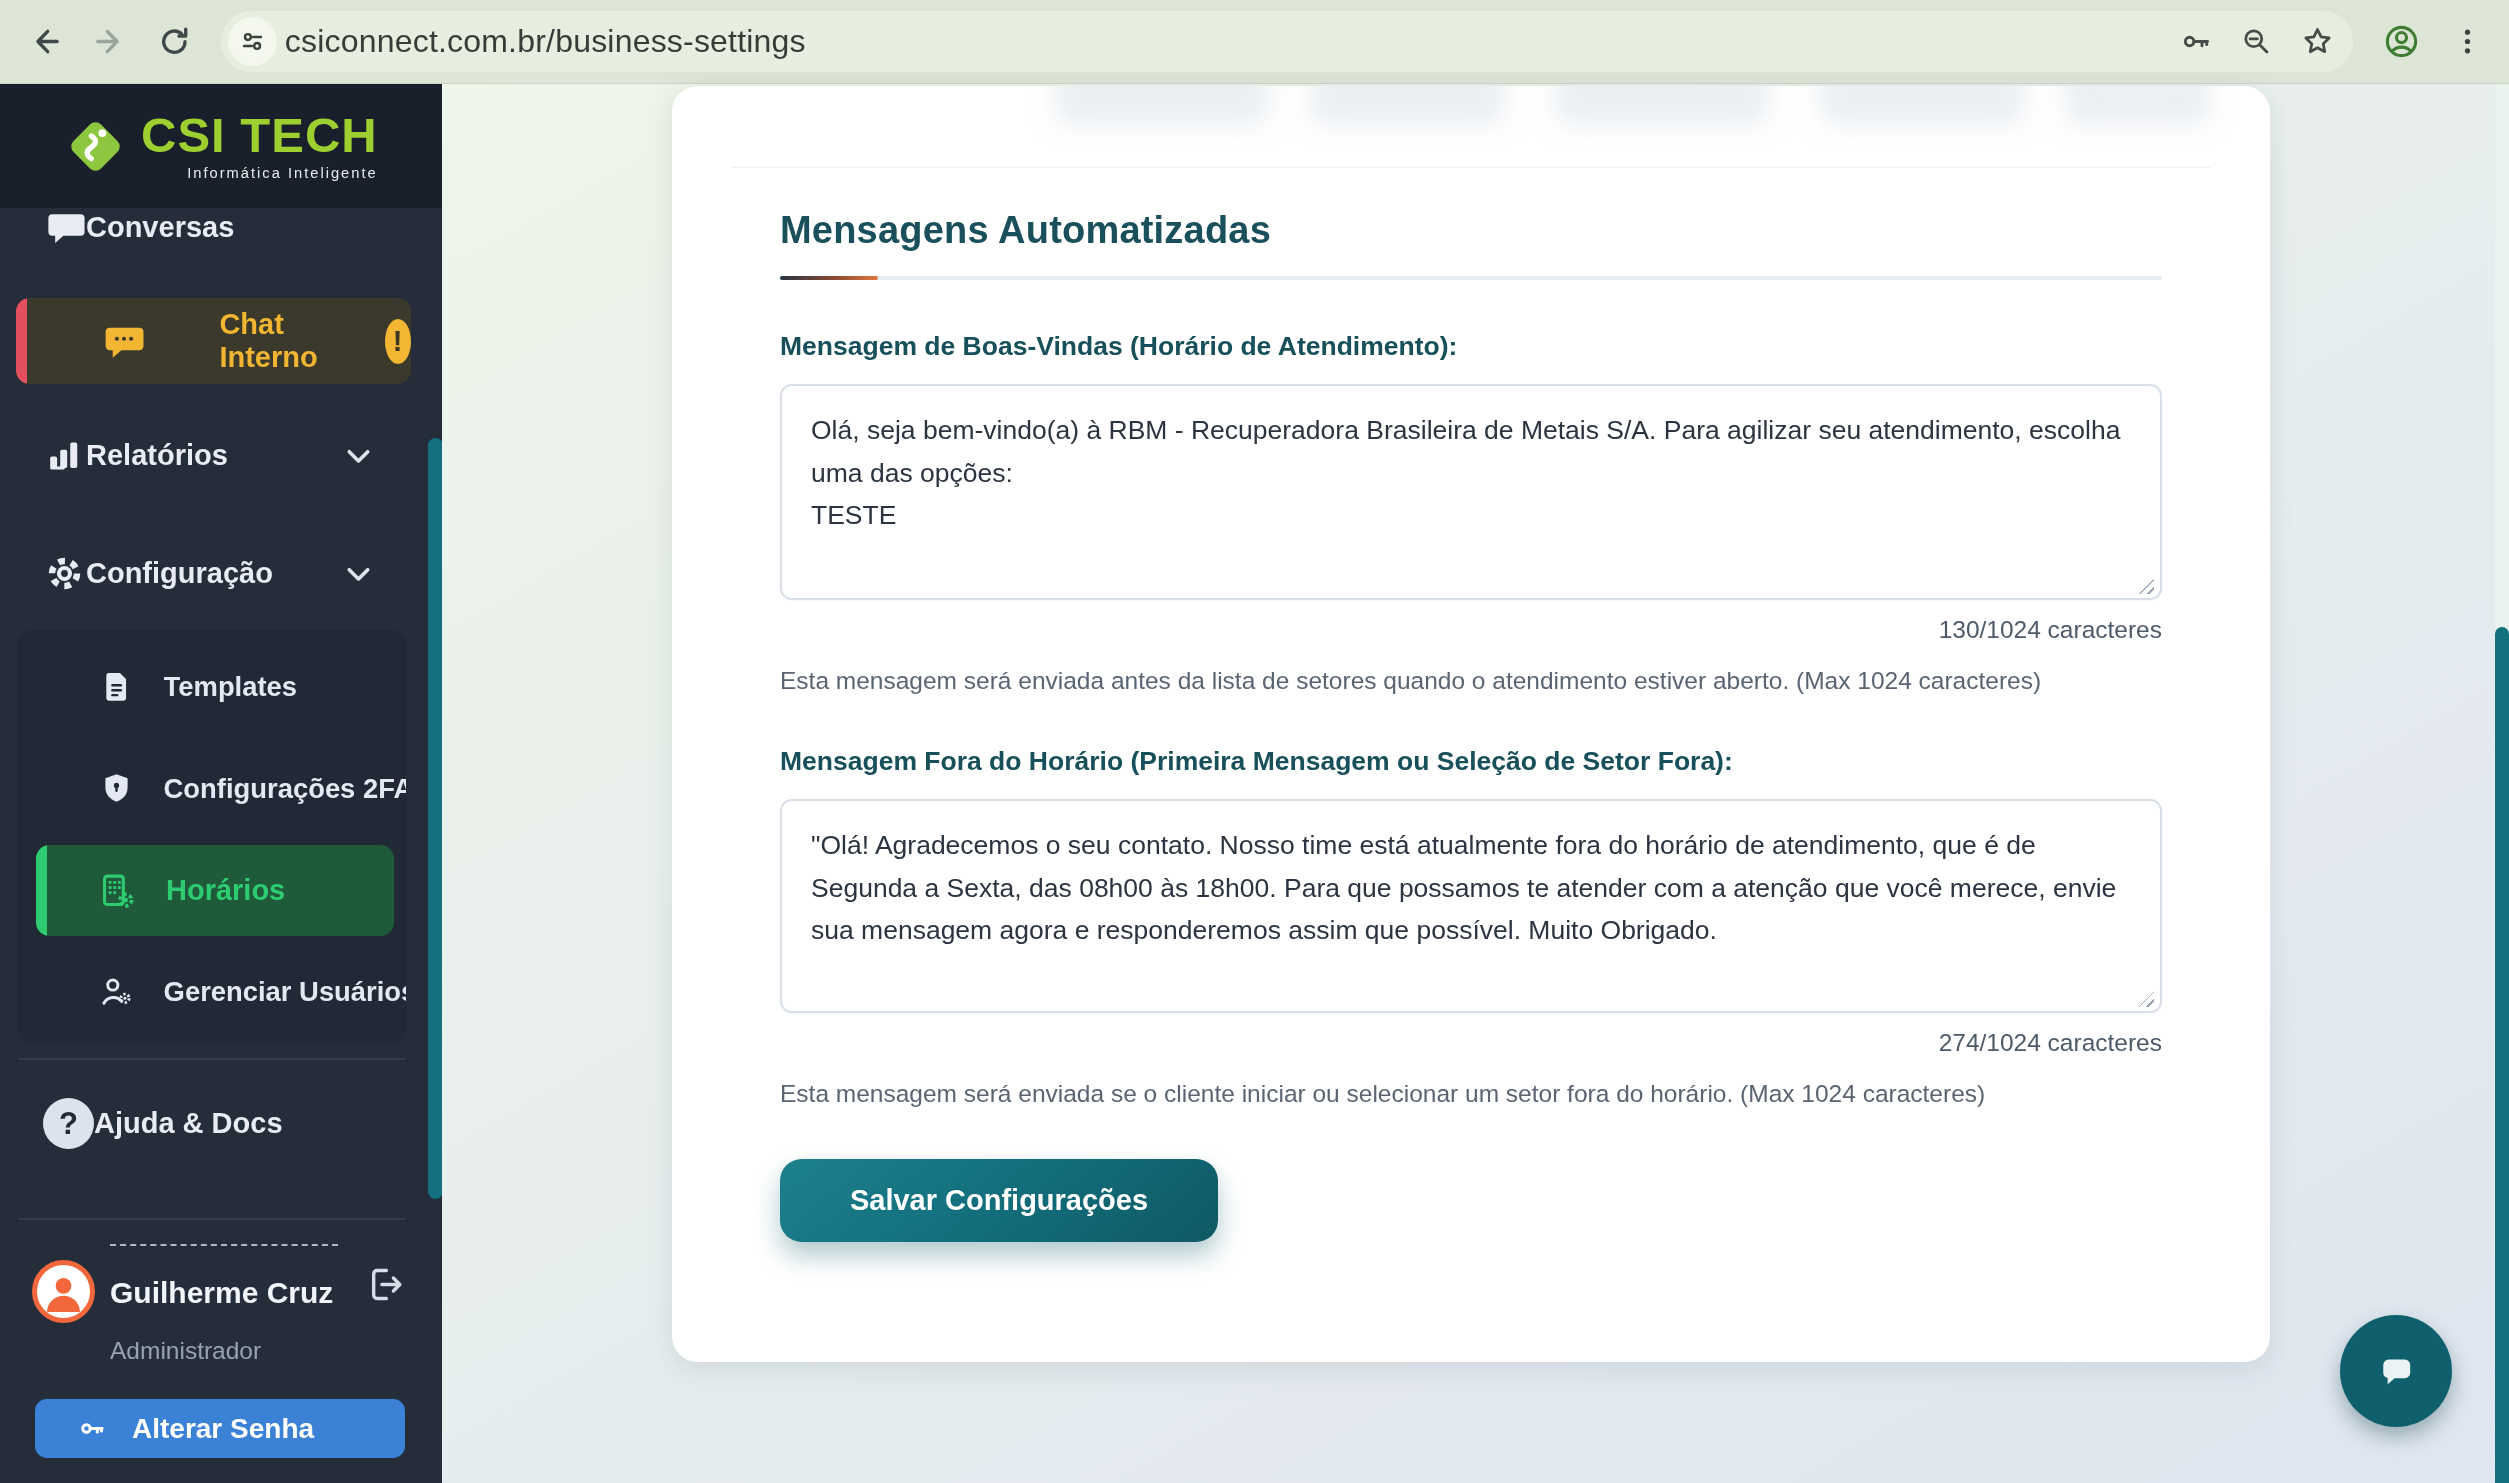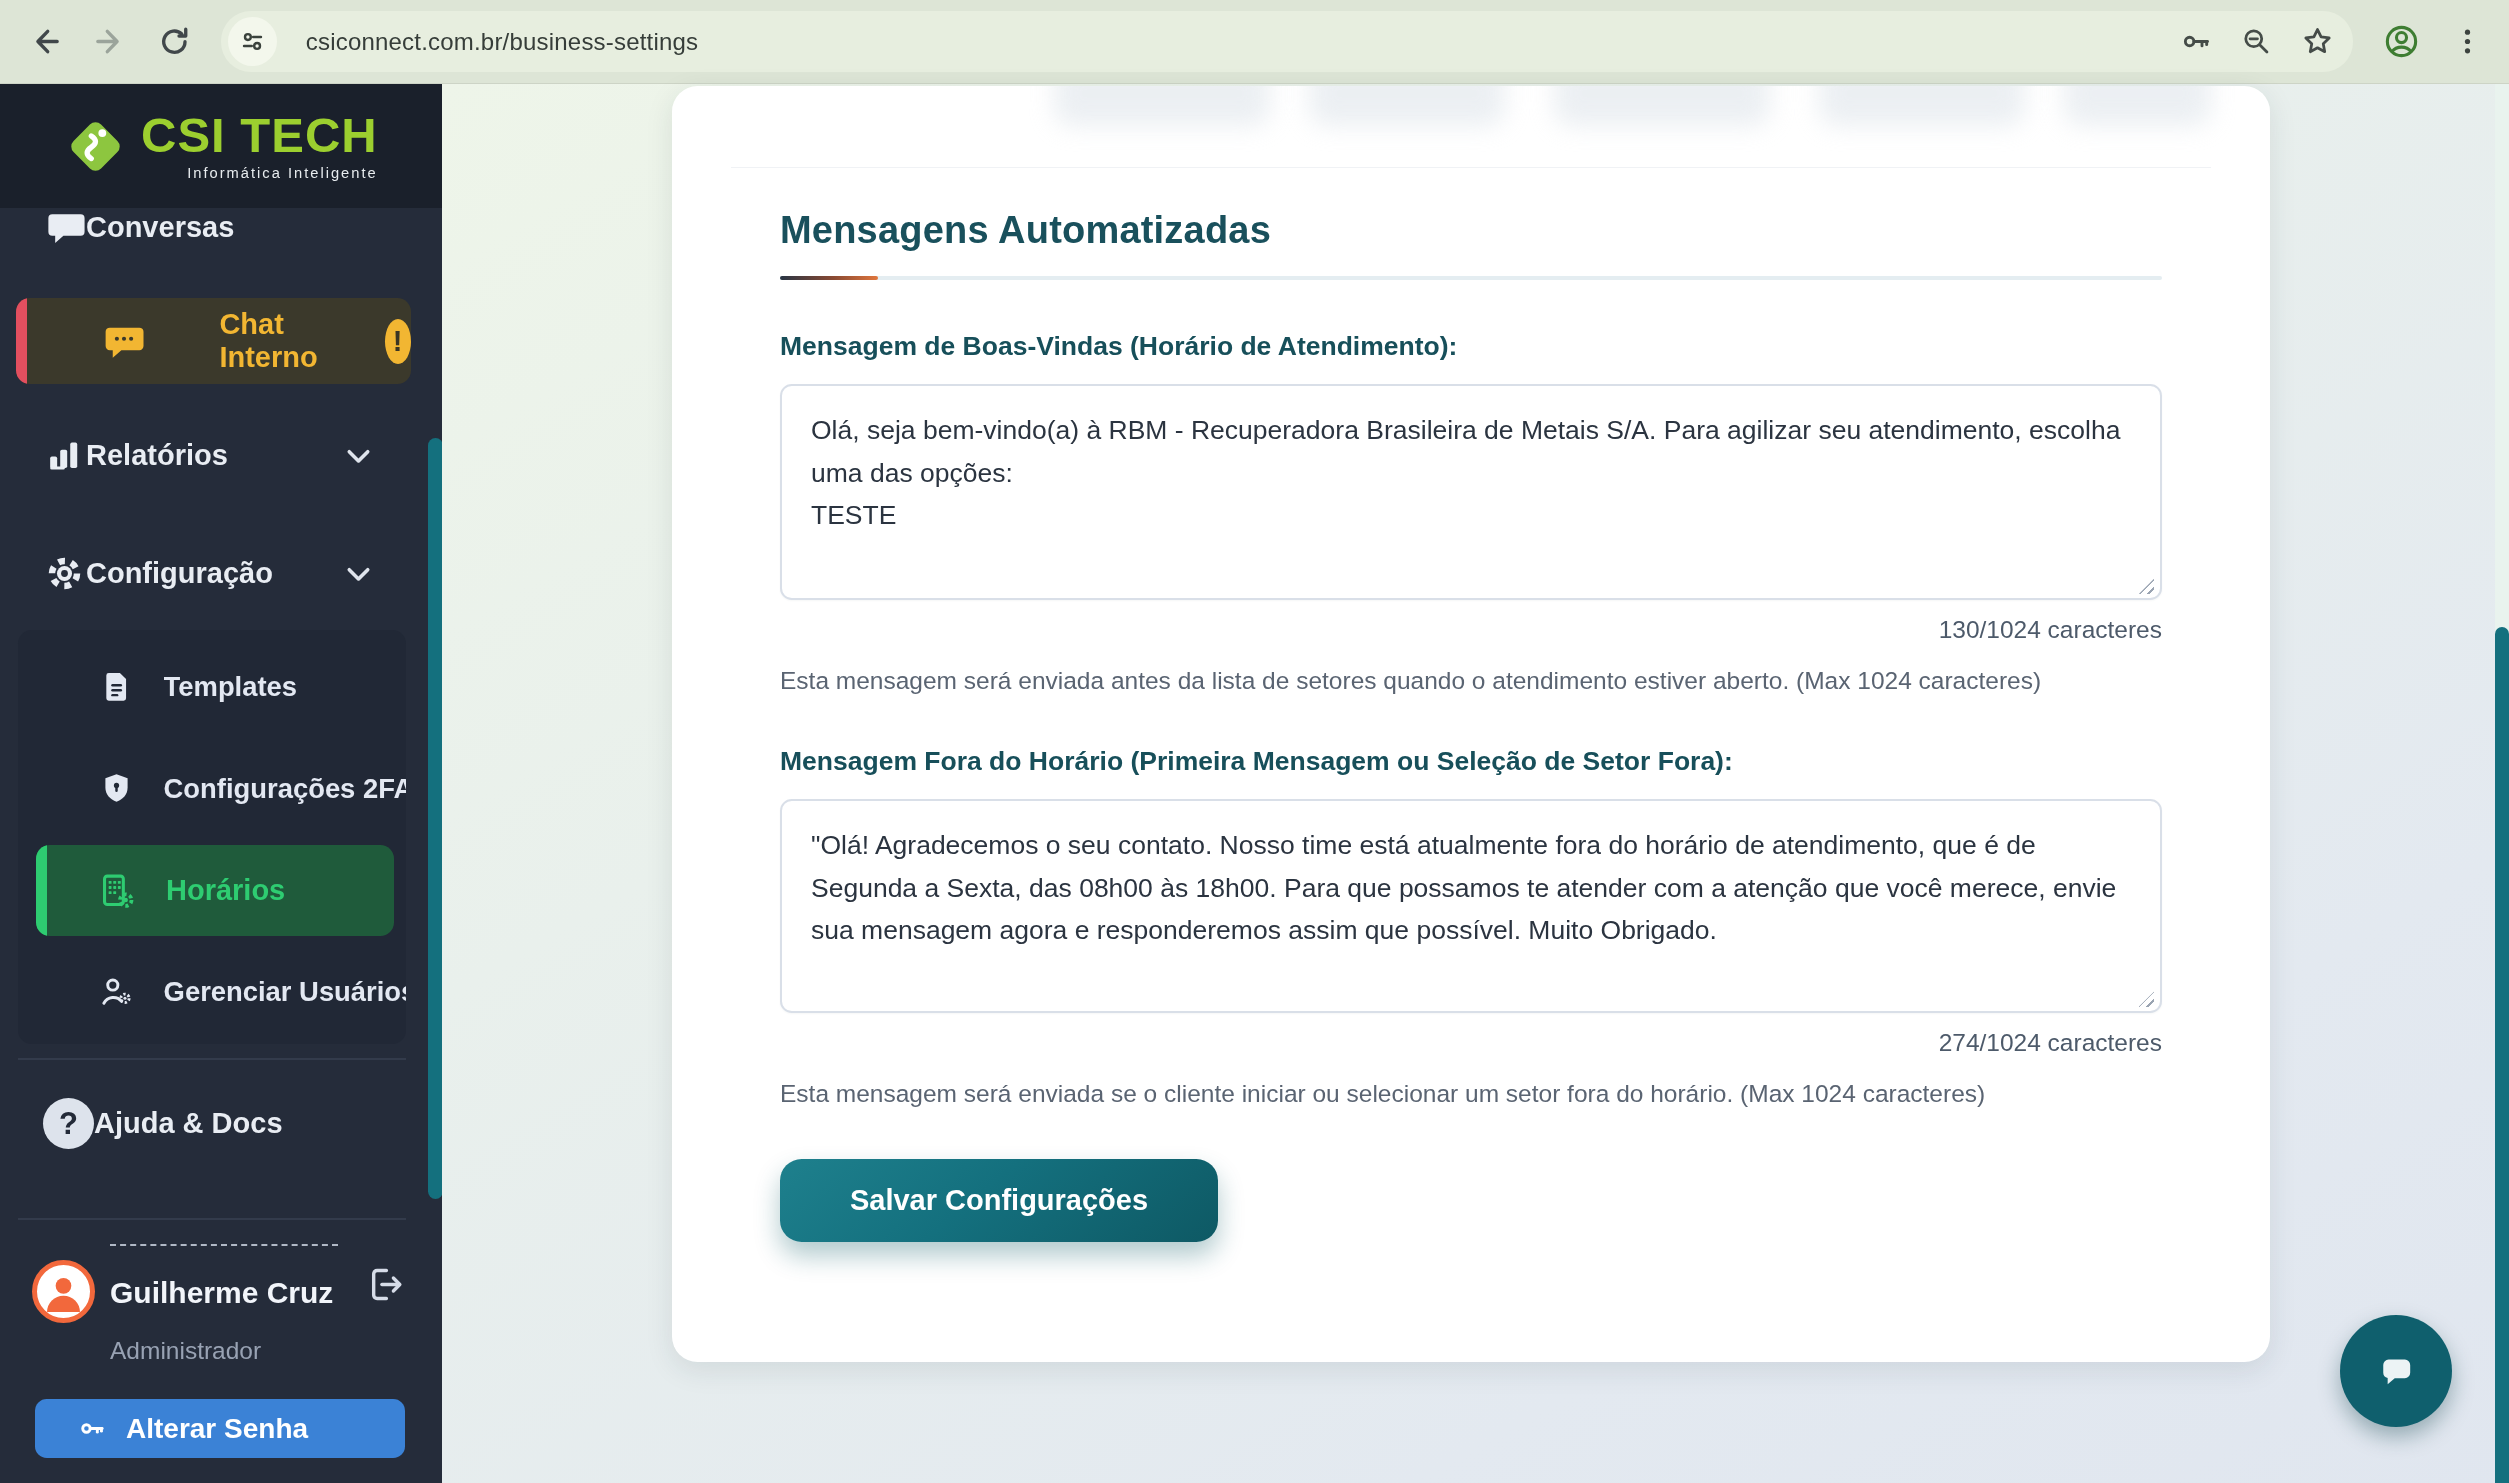--- a/index.html
+++ b/index.html
@@ -10,21 +10,21 @@
   
   .toolbar { position:absolute; left:0; top:0; width:2509px; height:84px;
     background:#dde5d6; border-bottom:1px solid rgba(0,0,0,.07);
     display:flex; align-items:center; padding:0 21.6px 0 25.5px; }
   .tb-ic { width:39px; height:39px; display:flex; align-items:center; justify-content:center; color:#40474a; flex:0 0 auto; }
   .tb-ic + .tb-ic { margin-left:25.5px; }
   .tb-ic.dis { color:#9ba49b; }
   .omnibox { flex:1; height:61px; margin:0 29px 0 27.4px; background:#e7eedf; border-radius:30px;
     display:flex; align-items:center; padding:0 17.6px 0 6.9px; min-width:0; }
   .tune-wrap { width:49px; height:49px; border-radius:50%; background:#f3f7ec; display:flex; align-items:center; justify-content:center; color:#3a423c; flex:0 0 auto; }
-  .url { flex:1; margin-left:29px; font-size:24px; color:#363d39; letter-spacing:0.2px; white-space:nowrap; overflow:hidden; }
+  .url { flex:1; margin-left:8px; font-size:32px; color:#363d39; letter-spacing:0.2px; white-space:nowrap; overflow:hidden; }
   .pill-ics { display:flex; align-items:center; gap:27.4px; color:#454c48; flex:0 0 auto; }
   .profile-ic { color:#3e7d32; margin-right:7.8px; }
 
   
   .sidebar { position:absolute; left:0; top:84px; width:442px; height:1400px; background:#252c3a; }
   .logo-band { position:absolute; left:0; top:0; width:100%; height:124px; background:#1a202b;
     display:flex; align-items:center; justify-content:center; gap:13.7px; }
   .logo-mark { width:63px; height:63px; flex:0 0 auto; }
   .logo-txt { display:flex; flex-direction:column; align-items:flex-end; }
   .logo-title { font-size:49px; font-weight:700; color:#9ccf2f; letter-spacing:1px; line-height:1; }
@@ -59,21 +59,21 @@
   .dotted { position:absolute; left:110px; top:1160px; width:228px; border-top:2.9px dashed #c9d1de; opacity:.85; }
   .avatar { position:absolute; left:32px; top:1176px; width:63px; height:63px; border-radius:50%;
     background:#fff; border:5.9px solid #f2683c; overflow:hidden; }
   .avatar svg { display:block; margin:3.9px auto 0; }
   .status-dot { position:absolute; left:73px; top:1315px; width:19.6px; height:19.6px; border-radius:50%; background:#7c3aed; }
   .u-name { position:absolute; left:110px; top:1192px; font-size:30px; font-weight:700; color:#f2f5fa; }
   .u-role { position:absolute; left:110px; top:1253px; font-size:24.5px; color:#98a2b3; }
   .logout { position:absolute; left:364px; top:1179px; color:#d6dce8; cursor:pointer; }
   .pwd-btn { position:absolute; left:35px; top:1315px; width:370px; height:59px; background:#3b82d6;
     border:none; border-radius:11.8px; color:#fff; font-size:28px; font-weight:700;
-    display:flex; align-items:center; justify-content:flex-start; padding-left:43px; gap:19px; cursor:pointer;
+    display:flex; align-items:center; justify-content:flex-start; padding-left:43px; gap:25px; cursor:pointer;
     font-family:inherit; }
 
   .sb-scroll { position:absolute; right:-1px; top:354px; width:14.7px; height:761px; background:#14707e; border-radius:7.8px; }
 
   
   .main { position:absolute; left:442px; top:84px; width:2067px; height:1418px;
     background:linear-gradient(150deg,#eef5e9 0%,#e9f0ec 35%,#e3e9f0 75%,#e0e6ef 100%); }
   .card { position:absolute; left:230px; top:2px; width:1598px; height:1276px; background:#fff;
     border-radius:25.5px; box-shadow:0 7.8px 27.4px rgba(25,45,60,.10); padding:0 108px; overflow:hidden; }
   .blur-strip { position:relative; height:82px; margin:0 -49px; border-bottom:1px solid #f0f2f5; }

